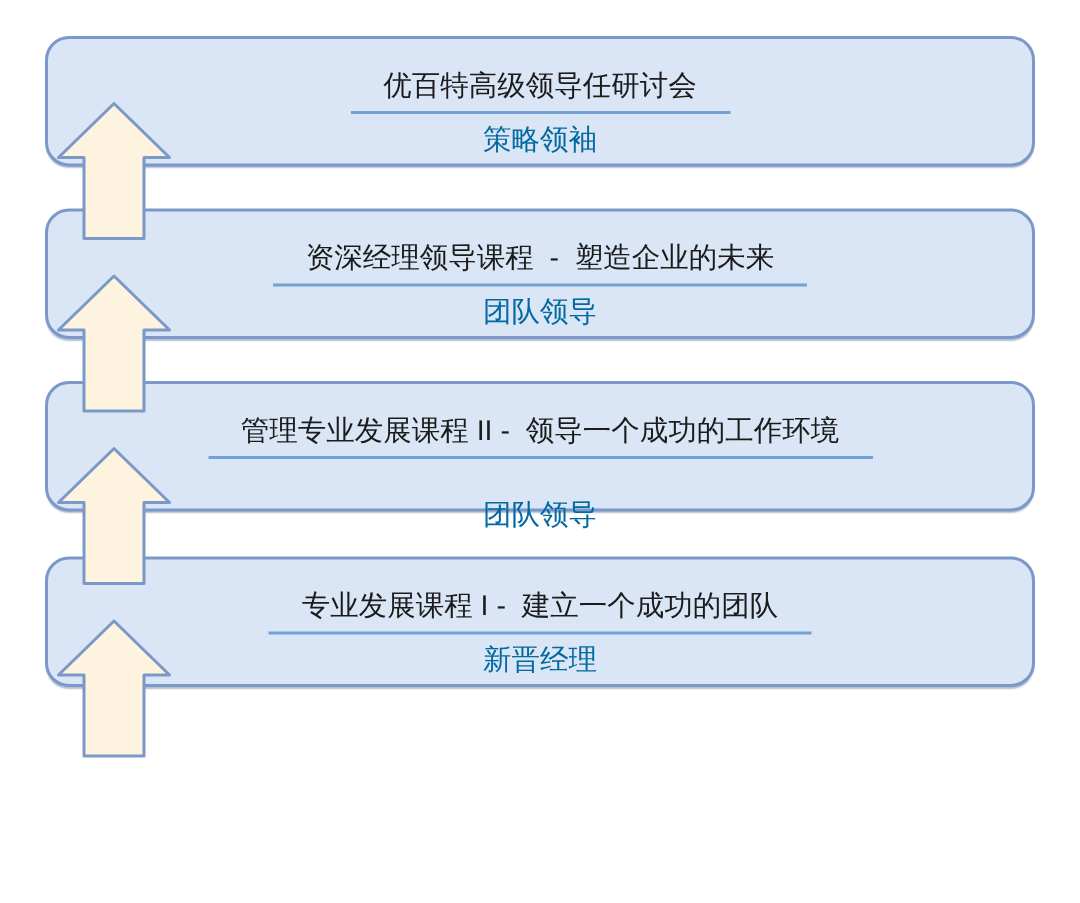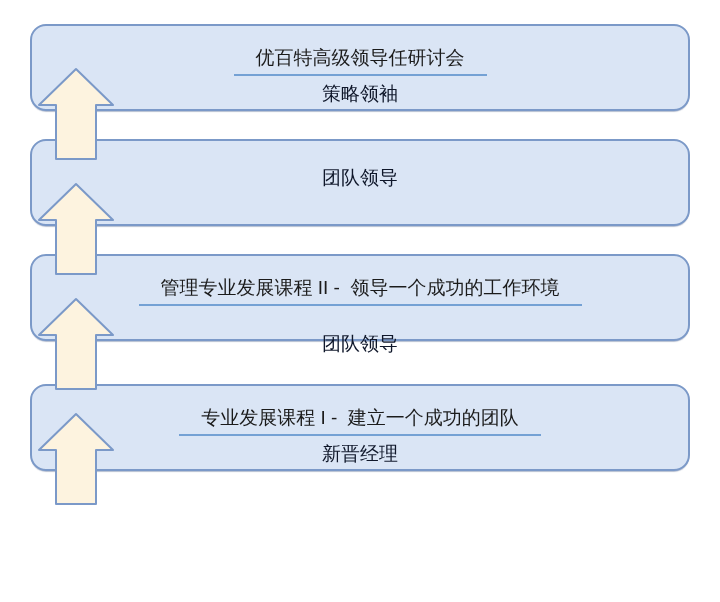--- a/index.html
+++ b/index.html
@@ -26,35 +26,35 @@
     border-radius: 16px;
     box-shadow: 0 2px 1px -1px rgba(90,110,150,0.45);
     display: flex;
     flex-direction: column;
     align-items: center;
     padding-top: 19px;
   }
   .b1 { top: 24px; }
   .b2 { top: 139px; }
   .b3 { top: 254px; gap: 20px; }
-  .b4 { top: 384px; }
+  .b4 { top: 371px; }
   .b5 { top: 484px; }
   .course-title {
     font-size: 19px;
     line-height: 26px;
     color: #1b1b1b;
     white-space: pre;
     border-bottom: 2px solid var(--underline, #74a1d4);
     padding: 0 22px 3px 22px;
     text-align: center;
   }
   .course-role {
     font-size: 19px;
     line-height: 26px;
-    color: #0f172a;
+    color: #0369a1;
     margin-top: 5px;
     text-align: center;
     white-space: pre;
   }
   .arrow-overlay {
     position: absolute;
     left: 0;
     top: 0;
     width: 720px;
     height: 602px;
@@ -71,20 +71,21 @@
 <body>
 
 <div class="canvas">
 
   <div class="box b1">
     <div class="course-title">优百特高级领导任研讨会</div>
     <div class="course-role">策略领袖</div>
   </div>
 
   <div class="box b2">
+    <div class="course-title">资深经理领导课程  -  塑造企业的未来</div>
     <div class="course-role">团队领导</div>
   </div>
 
   <div class="box b3">
     <div class="course-title">管理专业发展课程 II -  领导一个成功的工作环境</div>
     <div class="course-role">团队领导</div>
   </div>
 
   <div class="box b4">
     <div class="course-title">专业发展课程 I -  建立一个成功的团队</div>

